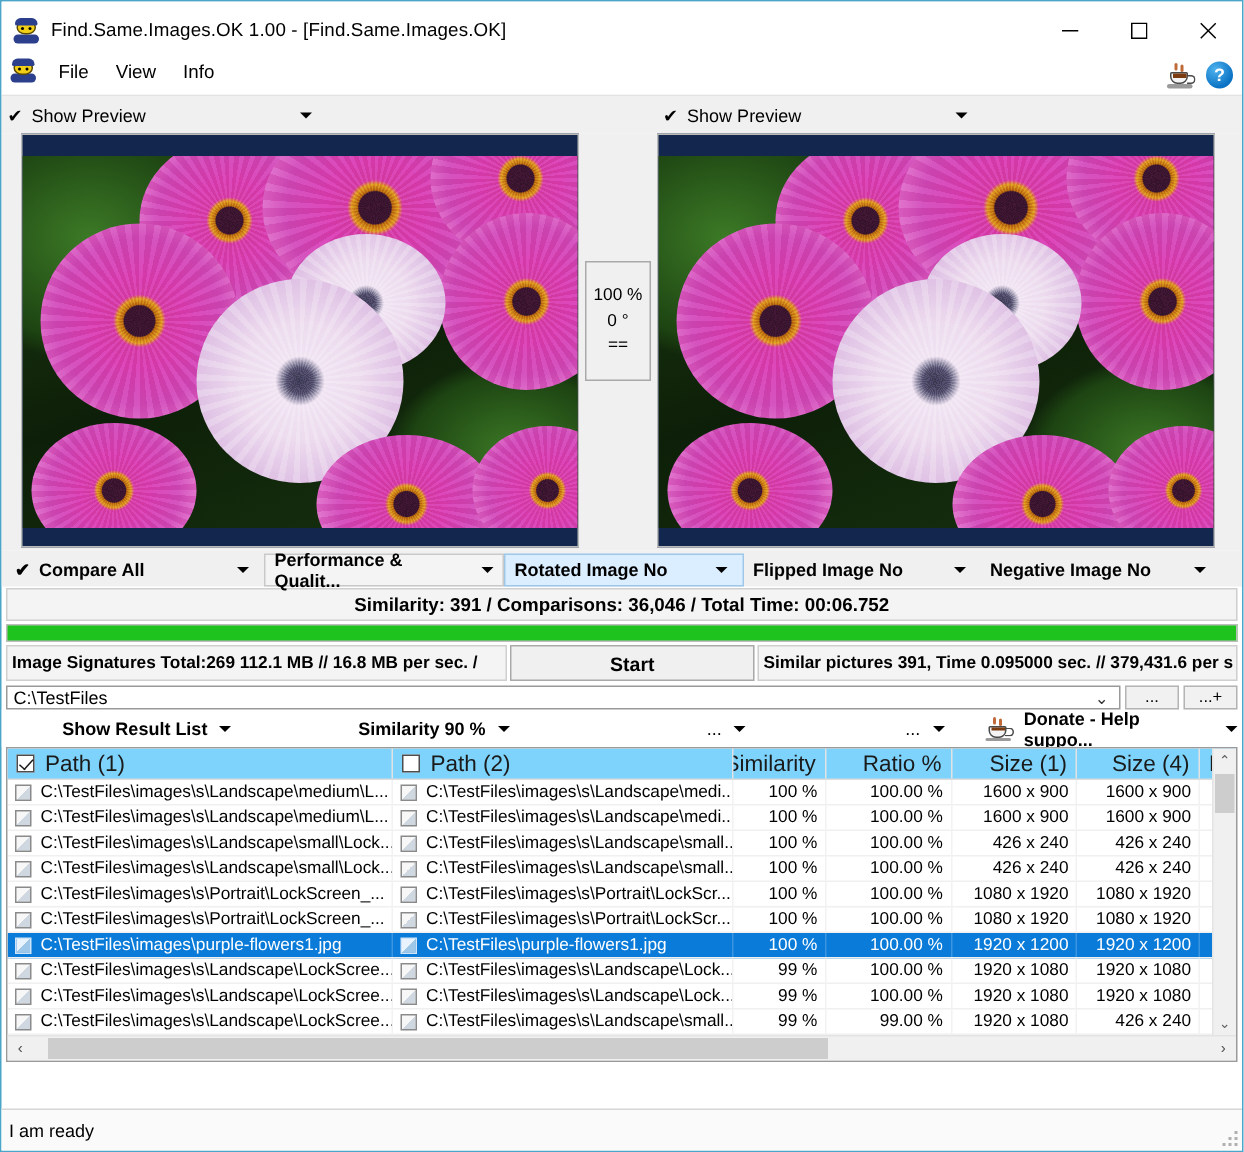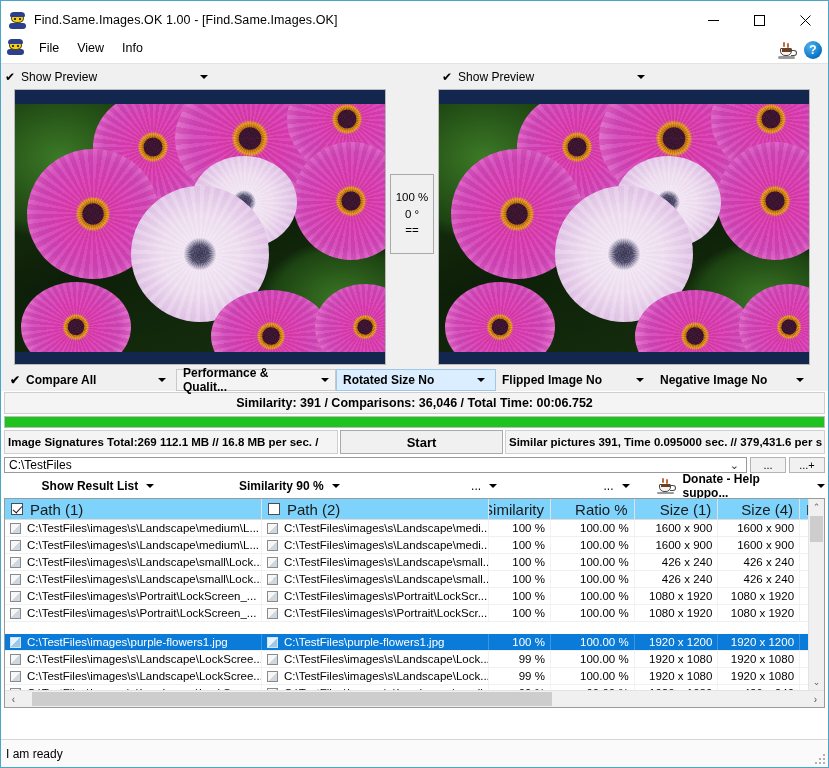--- a/index.html
+++ b/index.html
@@ -270,21 +270,21 @@
   .c-ratio { width: 84px; }
   .c-s1    { width: 84px; }
   .c-s2    { width: 82px; }
   .c-b     { width: 24px; }
 
   .tbody { height: 171px; overflow: hidden; }
   .trow {
     display: flex; height: 17px; font-size: 11.5px; color: #000;
     align-items: center; border-bottom: 1px solid #f0f0f0;
   }
-  .trow.sel { background: #0a7bd8; color: #fff; margin-top: 12px; }
+  .trow.sel { background: #0a7bd8; color: #fff; }
   .td {
     display: flex; align-items: center; padding: 0 5px;
     white-space: nowrap; overflow: hidden; height: 100%;
     border-right: 1px solid #f2f2f2;
   }
   .trow.sel .td { border-right-color: #3b95e0; }
   .td.num { justify-content: flex-end; }
   .rowchk {
     width: 11px; height: 11px; border: 1px solid #8a8a8a;
     background: linear-gradient(135deg, #f7f7f7 50%, #cfd8e0 50%);
@@ -481,21 +481,21 @@
   <div class="opt plain opt-compare">
     <span class="chk">✔</span>
     <span>Compare All</span>
     <span class="caret far"></span>
   </div>
   <div class="opt btnstyle opt-perf">
     <span>Performance &amp; Qualit...</span>
     <span class="caret"></span>
   </div>
   <div class="opt opt-rot">
-    <span>Rotated Size No</span>
+    <span>Rotated Image No</span>
     <span class="caret far"></span>
   </div>
   <div class="opt opt-flip">
     <span>Flipped Image No</span>
     <span class="caret far"></span>
   </div>
   <div class="opt opt-neg">
     <span>Negative Image No</span>
     <span class="caret far"></span>
   </div>

